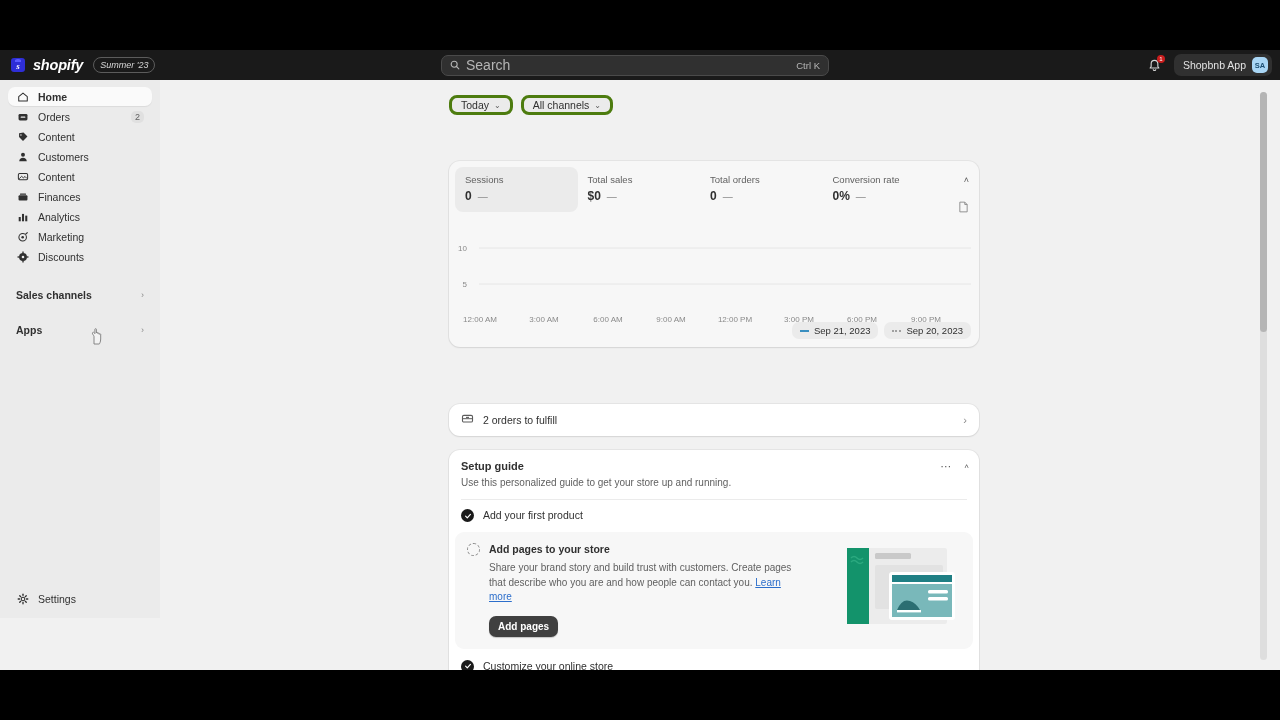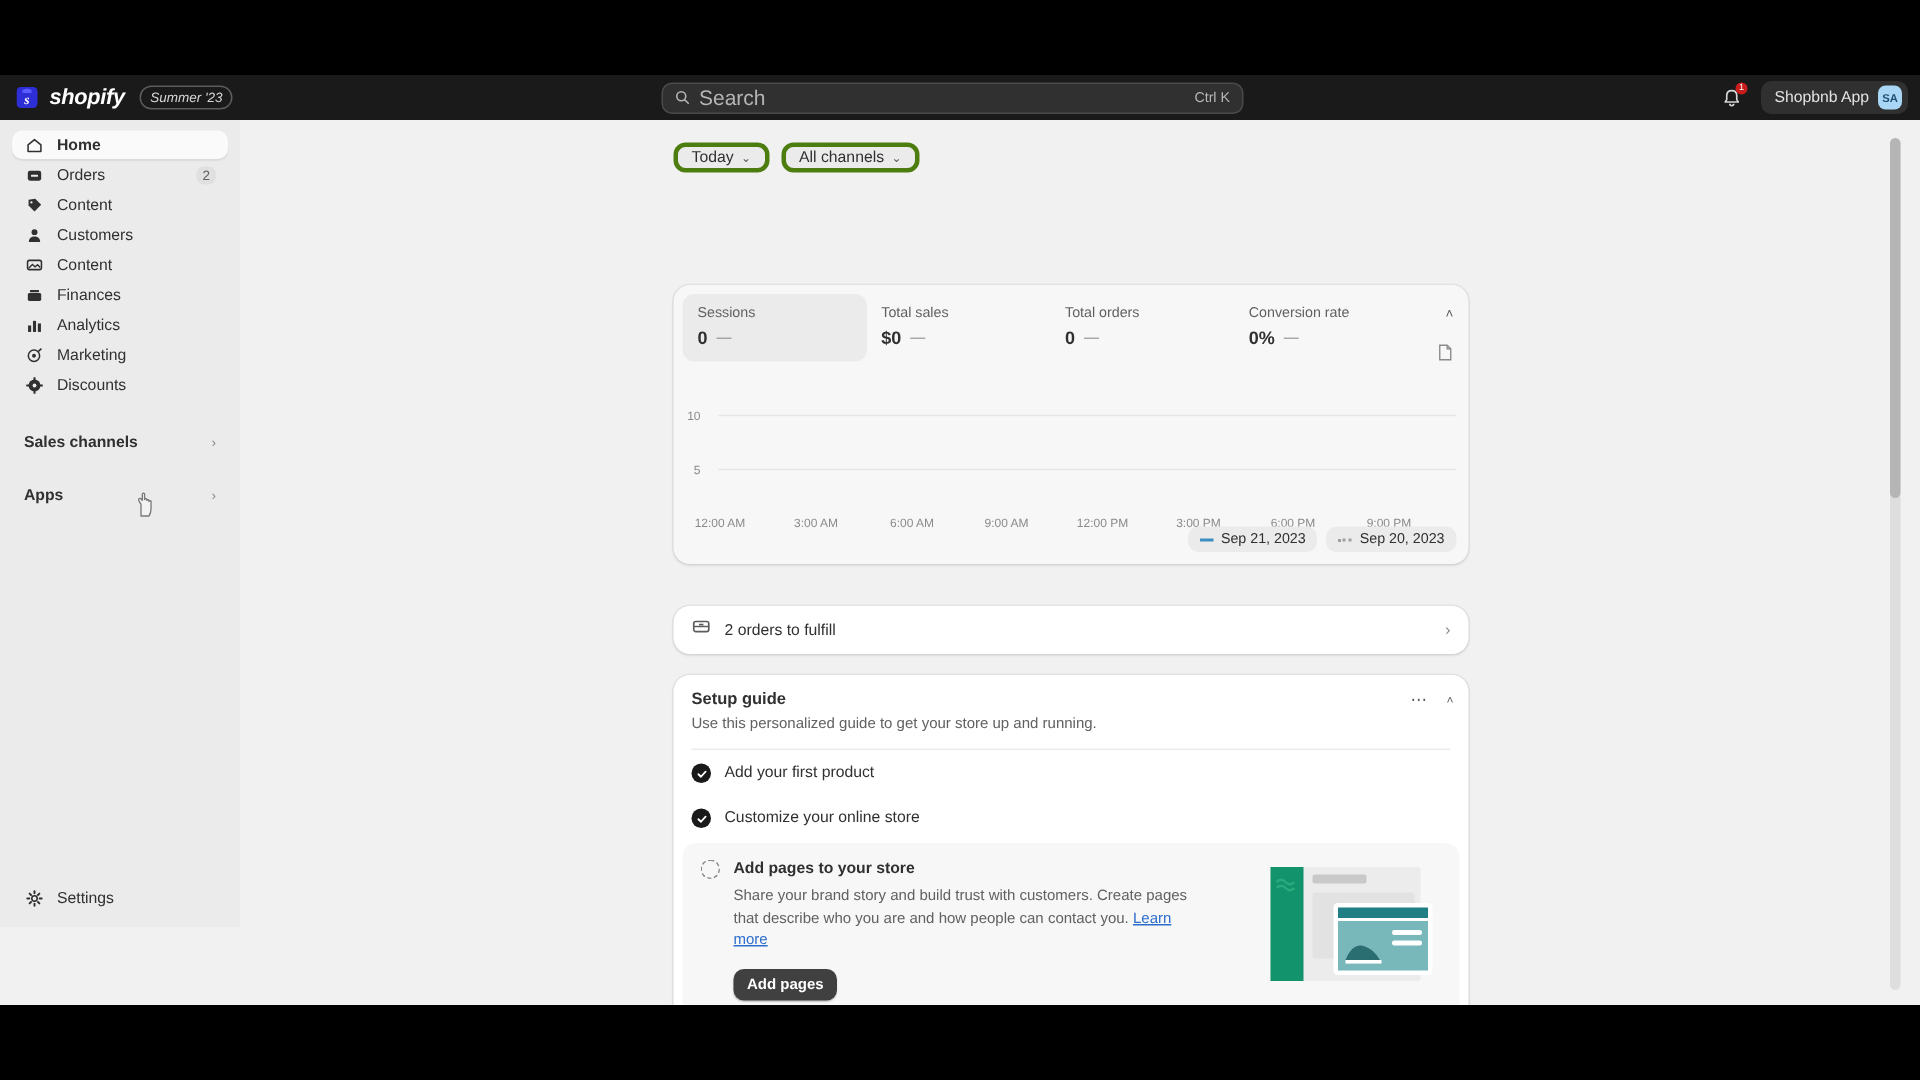--- a/index.html
+++ b/index.html
@@ -95,21 +95,21 @@
     font-size: 10.5px; color: #303030; border: 3px solid #4d7c0f;
   }
   .chev { font-size: 8px; color: #5c5c5c; }
 
   .card {
     position: absolute; left: 289px; width: 530px; background: #ffffff;
     border-radius: 11px; box-shadow: 0 0 0 1px rgba(0,0,0,.05), 0 1px 2px rgba(0,0,0,.07);
   }
 
   
-  #analytics-card { top: 110px; height: 186px; background: #f7f7f7; }
+  #analytics-card { top: 81px; height: 186px; background: #f7f7f7; }
   .metrics { display: flex; padding: 6px 6px 0 6px; position: relative; }
   .metric { flex: 1; padding: 7px 10px 9px; border-radius: 8px; }
   .metric.selected { background: #ebebeb; }
   .metric-label { font-size: 9.5px; color: #616161; margin-bottom: 4px; }
   .metric-value { font-size: 12px; color: #303030; font-weight: bold; display: flex; align-items: center; gap: 6px; }
   .metric-delta { color: #8a8a8a; font-weight: normal; font-size: 10px; }
   .card-collapse { position: absolute; right: 10px; top: 14px; color: #5c5c5c; font-size: 9px; }
   .card-export { position: absolute; right: 10px; top: 38px; }
 
   .chart { position: absolute; left: 0; top: 48px; width: 530px; height: 100px; }
@@ -474,29 +474,20 @@
         <div class="guide-divider"></div>
       </div>
 
       <div class="task">
         <span class="check-done">
           <svg width="8" height="8" viewBox="0 0 10 10">
               <path d="M2 5.2 L4.1 7.3 L8 3" fill="none" stroke="#fff" stroke-width="1.5" stroke-linecap="round" stroke-linejoin="round"></path>
             </svg>
         </span>
         <span class="task-title">Add your first product</span>
-      </div>
-
-      <div class="task">
-        <span class="check-done">
-          <svg width="8" height="8" viewBox="0 0 10 10">
-              <path d="M2 5.2 L4.1 7.3 L8 3" fill="none" stroke="#fff" stroke-width="1.5" stroke-linecap="round" stroke-linejoin="round"></path>
-            </svg>
-        </span>
-        <span class="task-title">Customize your online store</span>
       </div>
 
       <div class="task expanded">
         <span class="check-todo"></span>
         <div class="task-body">
           <div class="task-title">Add pages to your store</div>
           <div class="task-desc">
             <span>Share your brand story and build trust with customers. Create pages that describe who you are and how people can contact you.</span>
             <a class="task-link" href="#">Learn more</a>
           </div>
@@ -514,20 +505,29 @@
             <rect x="61" y="31" width="60" height="7" fill="#1f7f84"></rect>
             <rect x="61" y="40" width="60" height="33" fill="#79b8ba"></rect>
             <path d="M66 66 q5 -12 13 -9 q6 2 10 9 Z" fill="#2b6e72"></path>
             <rect x="66" y="66" width="24" height="2.4" fill="#ffffff"></rect>
             <rect x="97" y="46" width="20" height="3.4" rx="1.5" fill="#ffffff"></rect>
             <rect x="97" y="53" width="20" height="3.4" rx="1.5" fill="#ffffff"></rect>
           </svg>
         </div>
       </div>
 
+      <div class="task">
+        <span class="check-done">
+          <svg width="8" height="8" viewBox="0 0 10 10">
+              <path d="M2 5.2 L4.1 7.3 L8 3" fill="none" stroke="#fff" stroke-width="1.5" stroke-linecap="round" stroke-linejoin="round"></path>
+            </svg>
+        </span>
+        <span class="task-title">Customize your online store</span>
+      </div>
+
     </div>
 
     <div class="scrollbar">
       <div class="scroll-thumb"></div>
     </div>
   </div>
 
   <div class="cursor">
     <svg width="16" height="20" viewBox="0 0 16 20">
       <path d="M5 17 V9.5 C5 8.5 3.4 7.4 3.4 6.2 C3.4 5.4 4.2 5 4.8 5.4 C5.4 5.8 5.9 6.6 5.9 6.6 V2.3 C5.9 1.5 7.4 1.5 7.4 2.3 V6 C7.4 5.3 8.9 5.3 8.9 6 V6.6 C8.9 5.9 10.3 5.9 10.3 6.6 V7.3 C10.3 6.7 11.7 6.7 11.7 7.3 V12 C11.7 15 10.3 17 10.3 17 Z" fill="#f3f3f3" stroke="#7a7a7a" stroke-width="0.9" stroke-linejoin="round"></path>

